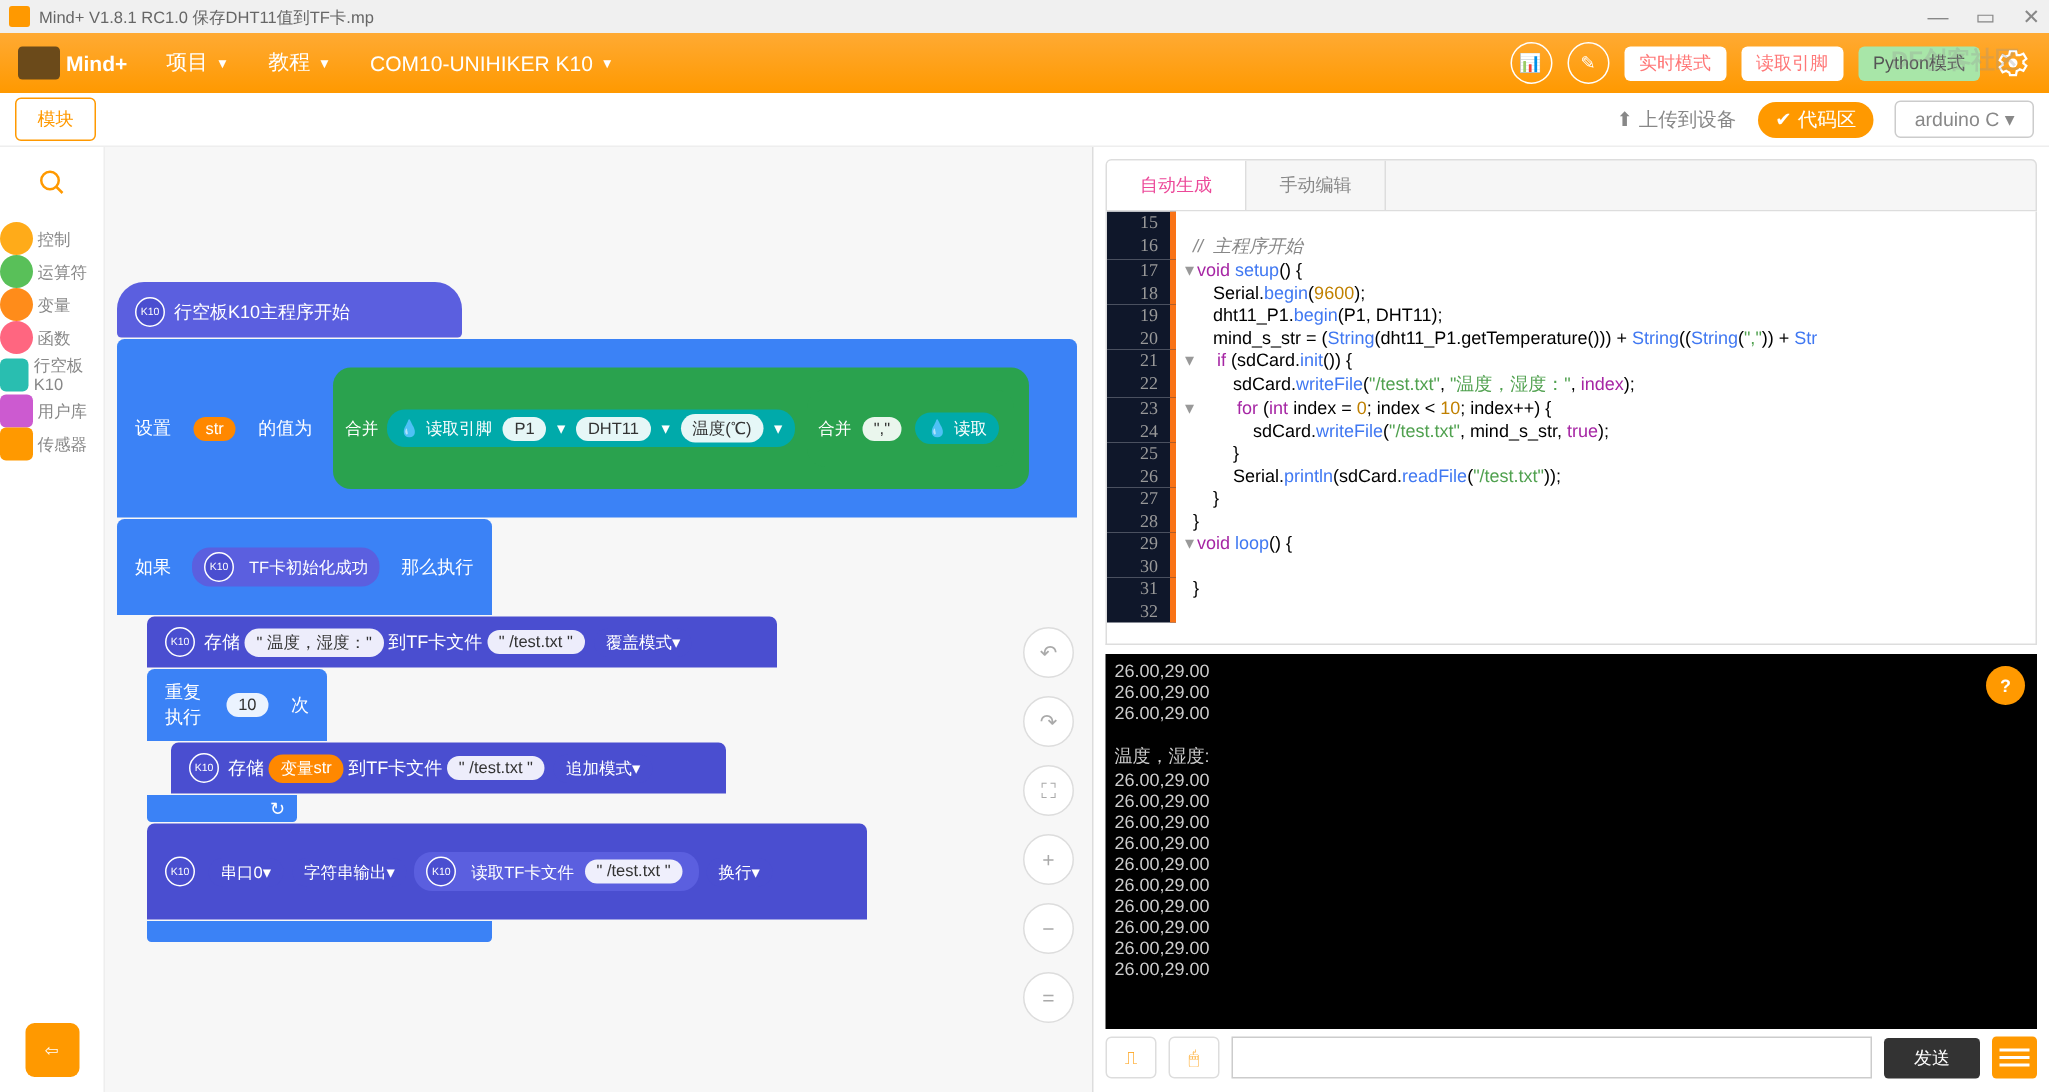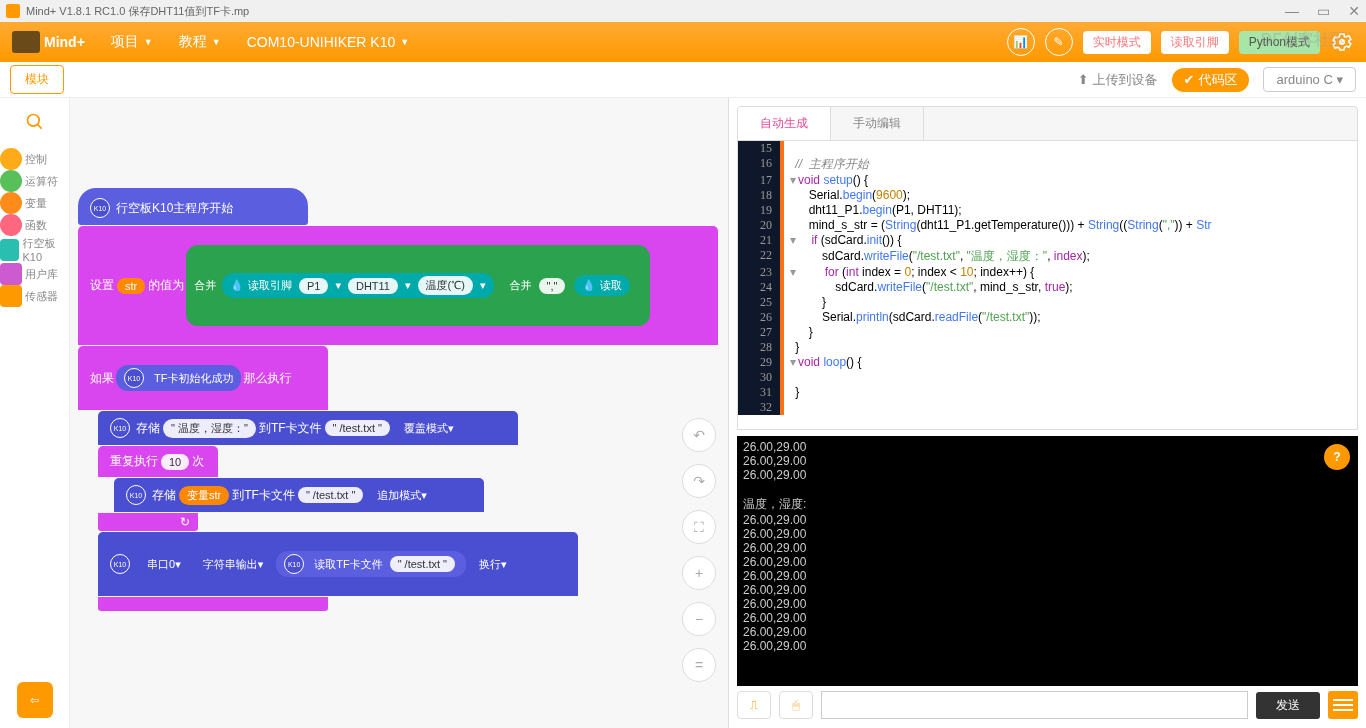--- a/index.html
+++ b/index.html
@@ -31,21 +31,21 @@
 .cat { display:flex; flex-direction:row; align-items:center; gap:3px; cursor:pointer; }
 .dot { width:22px; height:22px; border-radius:50%; }
 .sq { width:22px; height:22px; border-radius:4px; }
 .ext-btn { width:36px; height:36px; background:#ff9900; border-radius:6px; margin-top:auto; margin-bottom:10px; cursor:pointer; display:flex; align-items:center; justify-content:center; color:#fff; }
 
 .canvas { flex:1; background:#f7f7f7; position:relative; overflow:hidden; }
 .block-stack { position:absolute; left:8px; top:90px; }
 .block { display:flex; align-items:center; padding:7px 12px; color:#fff; font-size:12px; border-radius:5px 5px 0 0; margin-bottom:1px; }
 .b-purple { background:#5b5fdf; }
 .b-dpurple { background:#4a4ed0; }
-.b-orange { background:#d946ef; }
+.b-orange { background:#3b82f6;gap:12px; }
 .hat { border-radius:18px 18px 3px 3px; padding-top:10px; }
 .cap { display:inline-flex; align-items:center; background:rgba(255,255,255,.9); color:#333; padding:2px 8px; border-radius:10px; margin:0 3px; font-size:11px; }
 .pill { display:inline-flex; align-items:center; background:#2aa24e; padding:3px 8px; border-radius:12px; margin:12px 2px; font-size:11px; gap:4px; }
 .pill-o { background:#ff8800; }
 .k10-badge { width:20px; height:20px; background:#4a4ed0; border:1.5px solid #fff; border-radius:50%; display:inline-flex; align-items:center; justify-content:center; font-size:7px; margin-right:6px; }
 .arrow { font-size:9px; margin-left:2px; }
 .indent1 { margin-left:20px; }
 .indent2 { margin-left:36px; }
 .ctrl-btns { position:absolute; right:12px; top:320px; display:flex; flex-direction:column; gap:12px; }
 .ctrl-btn { width:34px; height:34px; background:#fff; border:1px solid #ddd; border-radius:50%; display:flex; align-items:center; justify-content:center; color:#aaa; cursor:pointer; font-size:14px; }

